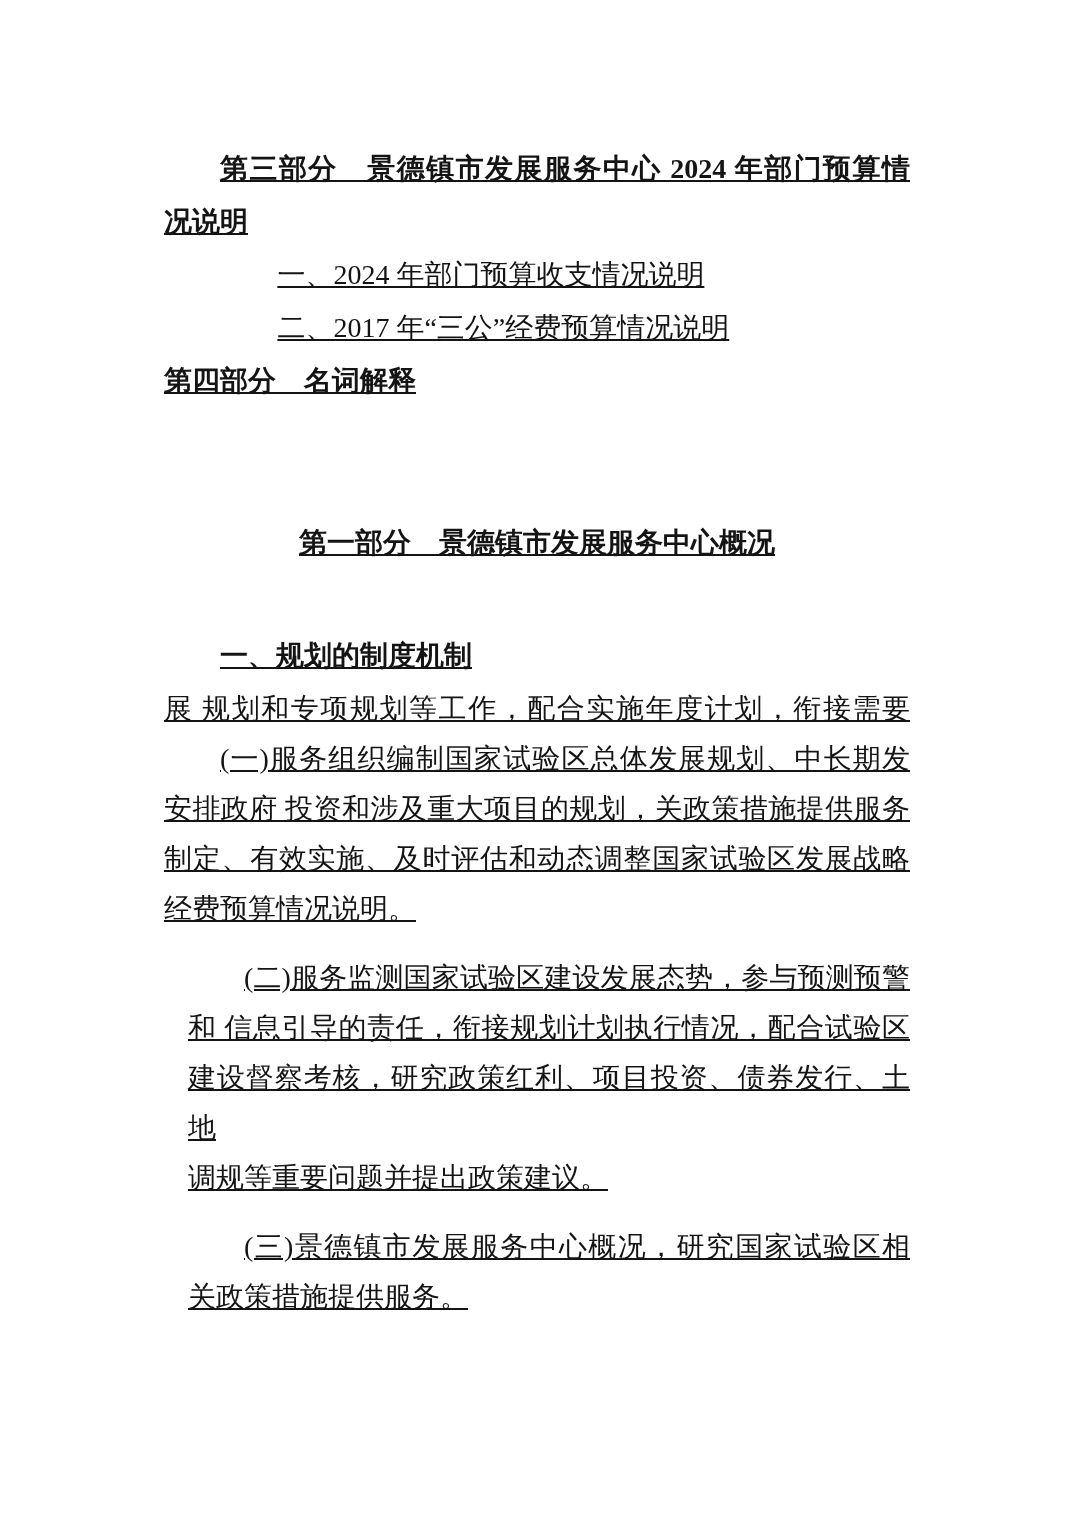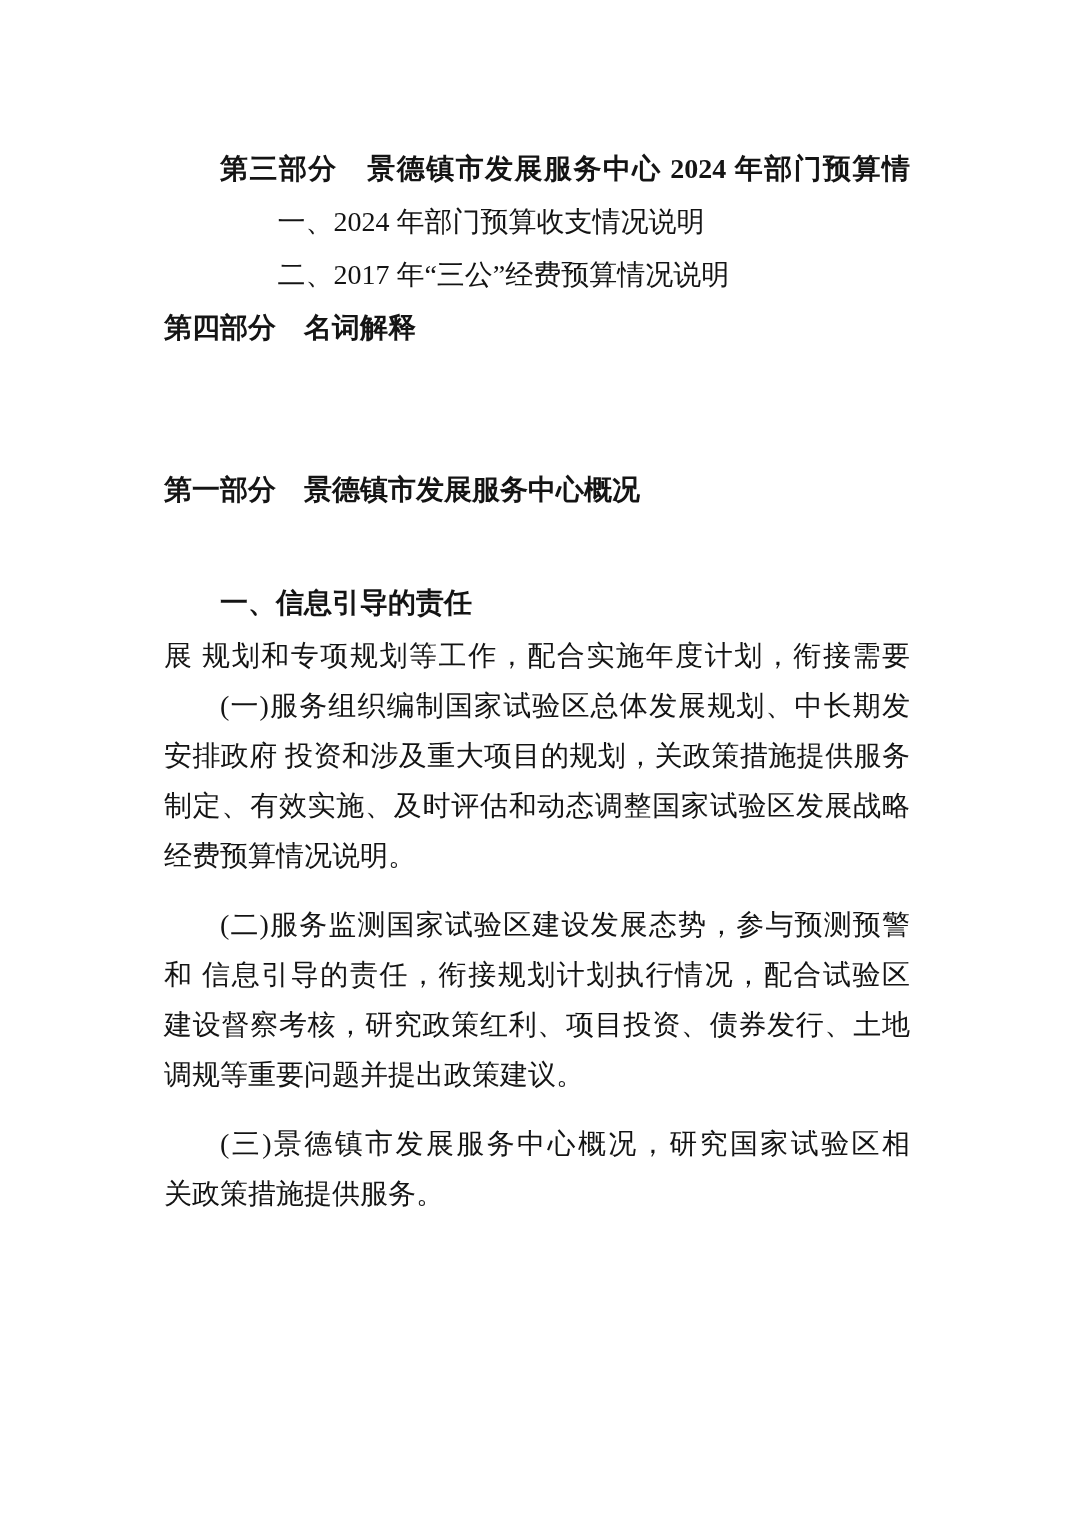--- a/index.html
+++ b/index.html
@@ -10,58 +10,61 @@
     color: #141414;
     font-family: "Liberation Serif", "DejaVu Serif", serif;
     font-size: 28px;
     overflow: hidden;
   }
   .page {
     box-sizing: border-box;
     width: 1074px;
     height: 1372px;
     padding: 142px 164px 0 164px;
+    text-decoration: underline;
   }
   .line { display: block; }
   
   .j  { text-align: justify; text-align-last: justify; }
   .first { text-indent: 2em; }
   .b  { font-weight: bold; }
   .toc { line-height: 53px; }
   .toc-item { text-indent: 4.05em; }
   .part-title {
     margin-top: 109px;
     line-height: 53px;
+    text-align: center;
     font-weight: bold;
   }
   .duties-heading {
     margin-top: 60px;
     line-height: 53px;
     text-indent: 2em;
     font-weight: bold;
   }
   .para { margin: 0; line-height: 50px; }
   .para.pm-first { margin-top: 2px; }
-  .para + .para { margin-top: 19px; }
+  .para + .para { margin-top: 19px; margin-left: 24px; }
 </style>
 </head>
 <body>
 
 <div class="page">
 
   <div class="toc">
     <div class="line j first b">第三部分　景德镇市发展服务中心 2024 年部门预算情</div>
+    <div class="line b">况说明</div>
     <div class="line toc-item">一、2024 年部门预算收支情况说明</div>
     <div class="line toc-item">二、2017 年“三公”经费预算情况说明</div>
     <div class="line b">第四部分　名词解释</div>
   </div>
 
   <h1 class="part-title" style="font-size:28px; margin-bottom:0;">第一部分　景德镇市发展服务中心概况</h1>
 
-  <h2 class="duties-heading" style="font-size:28px; margin-bottom:0;">一、信息引导的责任</h2>
+  <h2 class="duties-heading" style="font-size:28px; margin-bottom:0;">一、规划的制度机制</h2>
 
   <p class="para pm-first">
     <span class="line j">展 规划和专项规划等工作，配合实施年度计划，衔接需要</span>
     <span class="line j first">(一)服务组织编制国家试验区总体发展规划、中长期发</span>
     <span class="line j">安排政府 投资和涉及重大项目的规划，关政策措施提供服务</span>
     <span class="line j">制定、有效实施、及时评估和动态调整国家试验区发展战略</span>
     <span class="line">经费预算情况说明。</span>
   </p>
 
   <p class="para">

